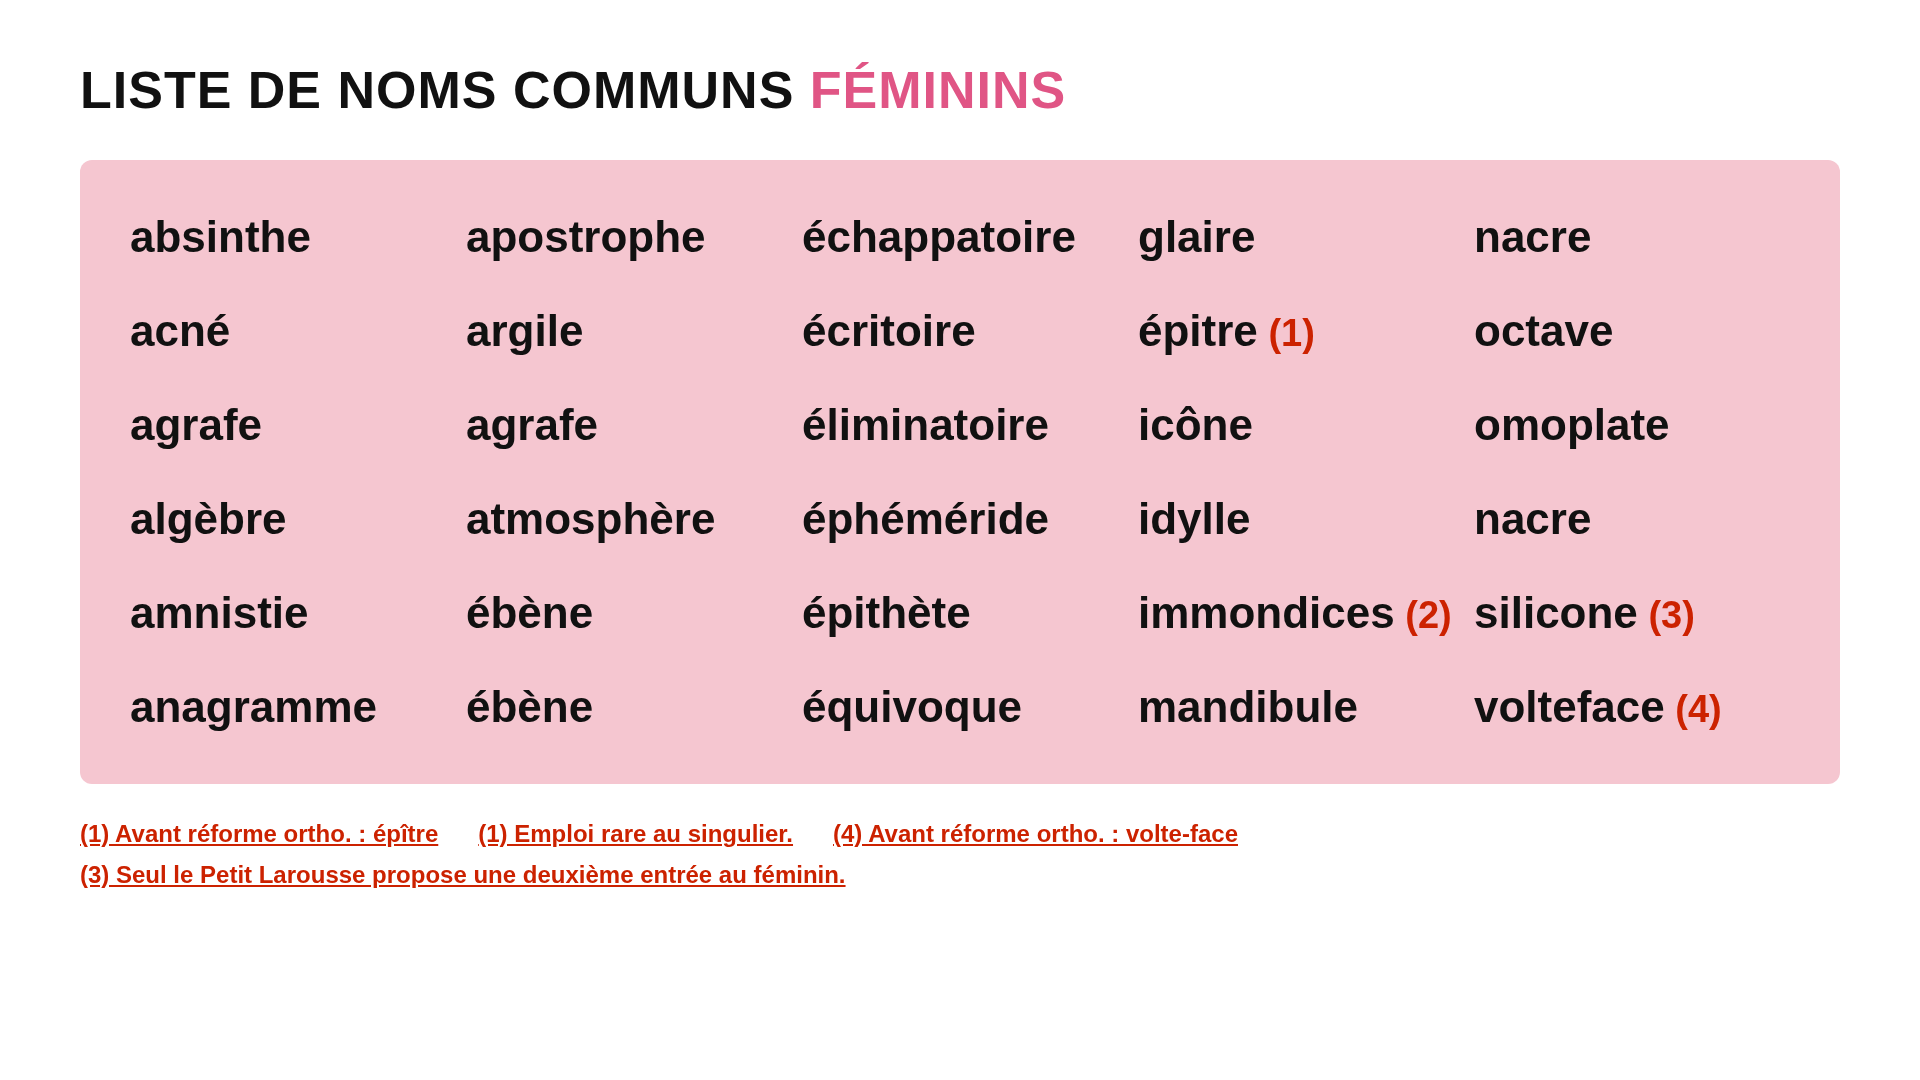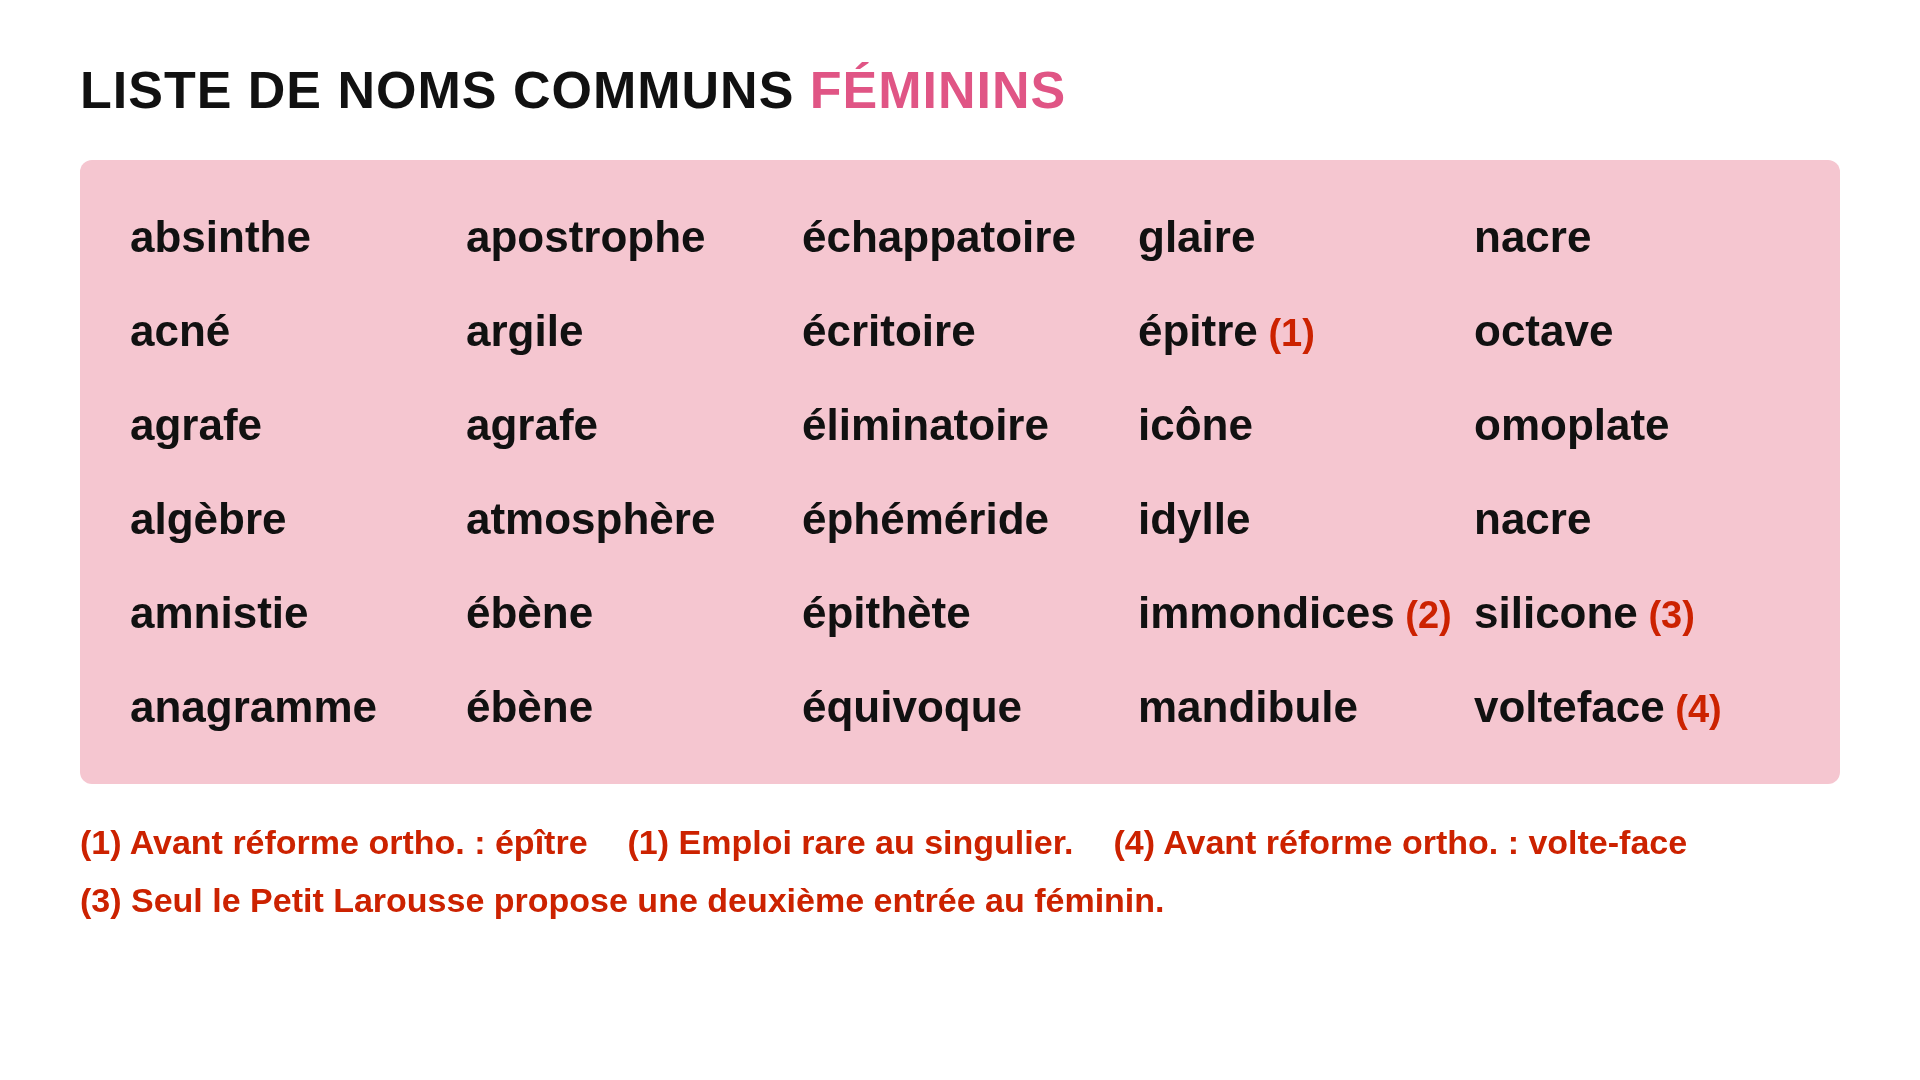--- a/index.html
+++ b/index.html
@@ -36,24 +36,25 @@
       font-weight: 900;
       color: #111111;
       padding: 22px 10px;
       white-space: nowrap;
     }
     .word-cell .note-num {
       color: #cc2200;
       font-size: 38px;
     }
     .footnotes {
-      font-size: 34px;
+      font-size: 24px;
       font-weight: 800;
       color: #cc2200;
       line-height: 1.7;
+      text-decoration: underline;
     }
     .footnotes .fn-line {
       display: flex;
       flex-wrap: wrap;
       gap: 40px;
     }
     .footnotes .fn-item {
       white-space: nowrap;
     }
   </style>

